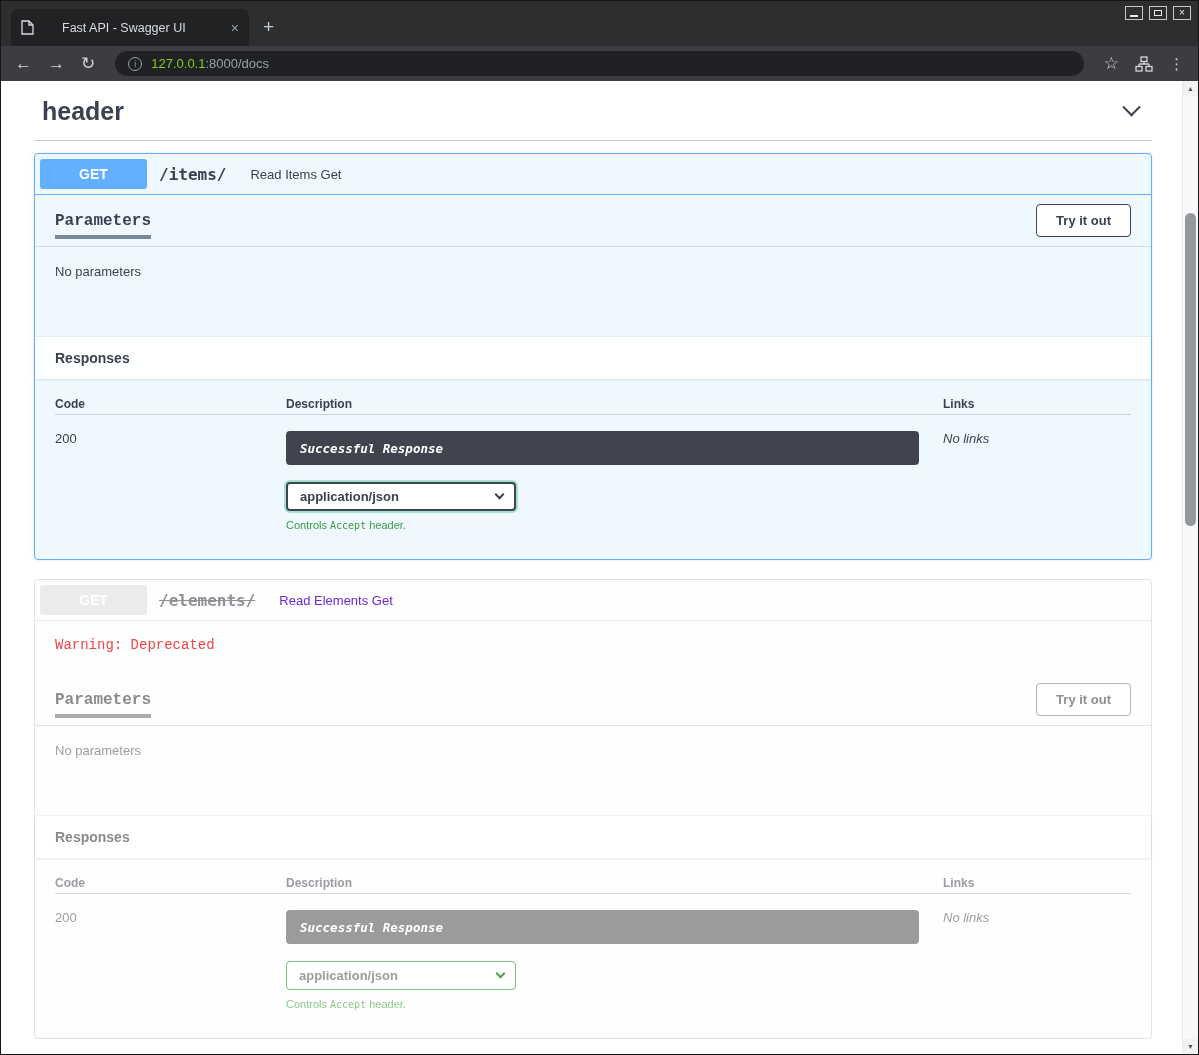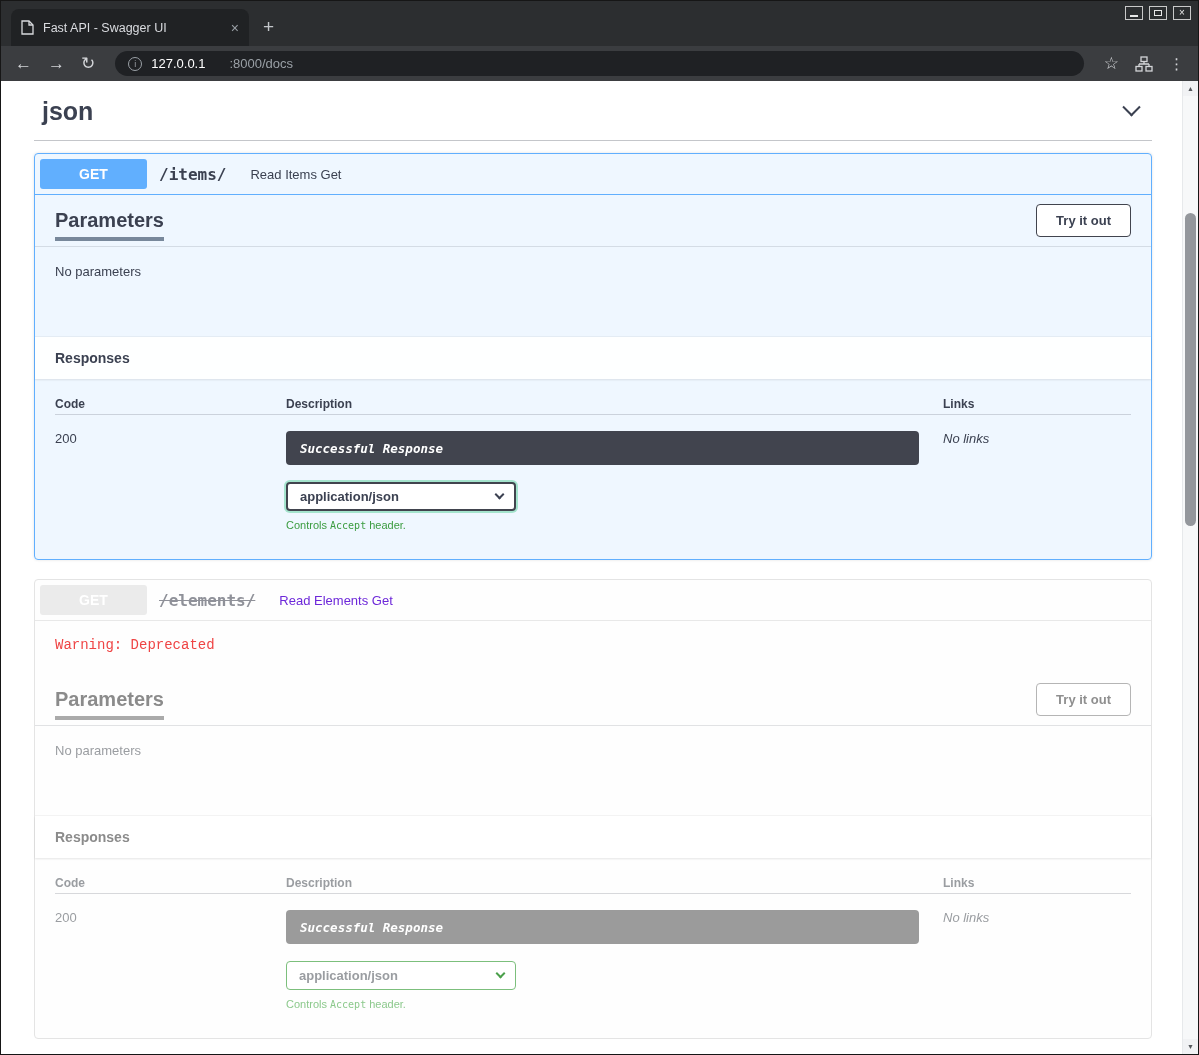--- a/index.html
+++ b/index.html
@@ -5,39 +5,39 @@
   * { margin:0; padding:0; box-sizing:border-box; }
   html,body { width:1199px; height:1055px; overflow:hidden; }
   body { font-family:"Liberation Sans", sans-serif; background:#fff; }
 
   .window { width:1199px; height:1055px; display:flex; flex-direction:column; border:1px solid #161616; background:#fff; }
 
   
   .tabbar { position:relative; height:45px; background:#2c2e30; display:flex; align-items:flex-end; flex-shrink:0; }
   .tab { height:37px; width:238px; margin-left:10px; background:#202224; border-top-left-radius:8px; border-top-right-radius:8px;
          display:flex; align-items:center; padding:0 10px; gap:9px; color:#dadce0; font-size:12.5px; }
-  .tab-title { flex:1; white-space:nowrap; overflow:hidden; }
+  .tab-title { flex:1; white-space:nowrap; overflow:hidden;margin-left:19px; }
   .tab-close { color:#9aa0a6; font-size:14px; cursor:pointer; }
   .new-tab { color:#c3c6ca; font-size:19px; margin:0 0 8px 14px; cursor:pointer; }
   .win-controls { position:absolute; top:5px; right:7px; display:flex; gap:6px; }
   .wc { width:18px; height:14px; border:1px solid #c9c9c9; display:flex; align-items:center; justify-content:center;
         color:#e8e8e8; font-size:10px; line-height:1; background:transparent; }
   .wc-min { width:8px; height:2px; background:#e8e8e8; align-self:flex-end; margin:0 auto 2px auto; }
   .wc-max { width:8px; height:6px; border:1px solid #e8e8e8; }
 
   .navbar { height:35px; background:#3b3d40; display:flex; align-items:center; padding:0 14px; gap:16px; flex-shrink:0; }
   .nav-icon { color:#d3d5d8; font-size:17px; line-height:1; cursor:pointer; }
   .nav-icon.dots { font-size:15px; }
   .urlbar { flex:1; height:25px; background:#1f2124; border-radius:13px; display:flex; align-items:center;
             padding:0 13px; gap:9px; margin:0 4px; }
   .info-badge { width:14px; height:14px; border:1px solid #9aa0a6; border-radius:50%; color:#9aa0a6;
                 font-size:9px; display:flex; align-items:center; justify-content:center; font-style:normal; }
   .url-text { font-size:13px; }
-  .url-host { color:#ffffff;text-align:right; }
-  .url-rest { color:#9aa0a6;margin-left:24px; }
+  .url-host { color:#84cc16;text-align:right; }
+  .url-rest { color:#9aa0a6; }
   .sitemap-svg { display:block; cursor:pointer; }
 
   
   .main { flex:1; display:flex; background:#fff; overflow:hidden; }
   .content { flex:1; padding:8px 30px 0 33px; overflow:hidden; }
 
   .tag-header { display:flex; align-items:center; justify-content:space-between; padding:8px 0 14px 8px;
                 border-bottom:1px solid rgba(59,65,81,.3); cursor:pointer; }
   .tag-title { font-size:25px; font-weight:700; color:#3b4151; }
   .chev-lg { width:13px; height:13px; border-right:2px solid #3b4151; border-bottom:2px solid #3b4151;
@@ -56,21 +56,21 @@
   .deprecated .method { background:#ebebeb; color:#fff; }
   .path { margin-left:12px; font-family:"DejaVu Sans Mono", monospace; font-weight:700; font-size:16px; color:#3b4151; }
   .deprecated .path { color:#8f9199; text-decoration:line-through; }
   .op-desc { margin-left:24px; font-size:13px; color:#3b4151; }
   .deprecated .op-desc { color:#6d28d9; }
 
   .warning-row { padding:16px 20px 21px 20px; font-size:14px; color:#ef4444;font-family:Liberation Mono, monospace; }
 
   .tab-row { display:flex; justify-content:space-between; align-items:center; padding:9px 20px;
              border-bottom:1px solid rgba(59,65,81,.15); }
-  .param-title { position:relative; font-size:20px; font-weight:700; color:#3b4151; cursor:pointer; }
+  .param-title { position:relative; font-size:16px; font-weight:700; color:#3b4151; cursor:pointer;font-family:Liberation Mono, monospace; }
   .param-title::after { content:""; position:absolute; left:0; right:0; bottom:-9px; height:4px; background:#78889b; }
   .deprecated .param-title { color:#8b8b8b; }
   .deprecated .param-title::after { background:#aaaaaa; }
   .try-btn { background:#fff; border:1px solid #41444e; border-radius:4px; padding:8px 19px;
              font-family:inherit; font-size:13px; font-weight:700; color:#3b4151; cursor:pointer; }
   .deprecated .try-btn { border-color:#b5b5b5; color:#8f8f8f; }
 
   .params-body { padding:17px 20px 58px 20px; font-size:13px; color:#3b4151; }
   .deprecated .params-body { color:#9a9da1; }
 
@@ -153,21 +153,21 @@
         <rect x="11" y="10.5" width="6" height="4.5"></rect>
       </g>
     </svg>
     <span class="nav-icon dots">⋮</span>
   </div>
 
   <div class="main">
     <div class="content">
 
       <div class="tag-header">
-        <span class="tag-title">json</span>
+        <span class="tag-title">header</span>
         <span class="chev-lg"></span>
       </div>
 
       <div class="opblock get">
         <div class="op-summary">
           <span class="method">GET</span>
           <span class="path">/items/</span>
           <span class="op-desc">Read Items Get</span>
         </div>
         <div class="tab-row">

